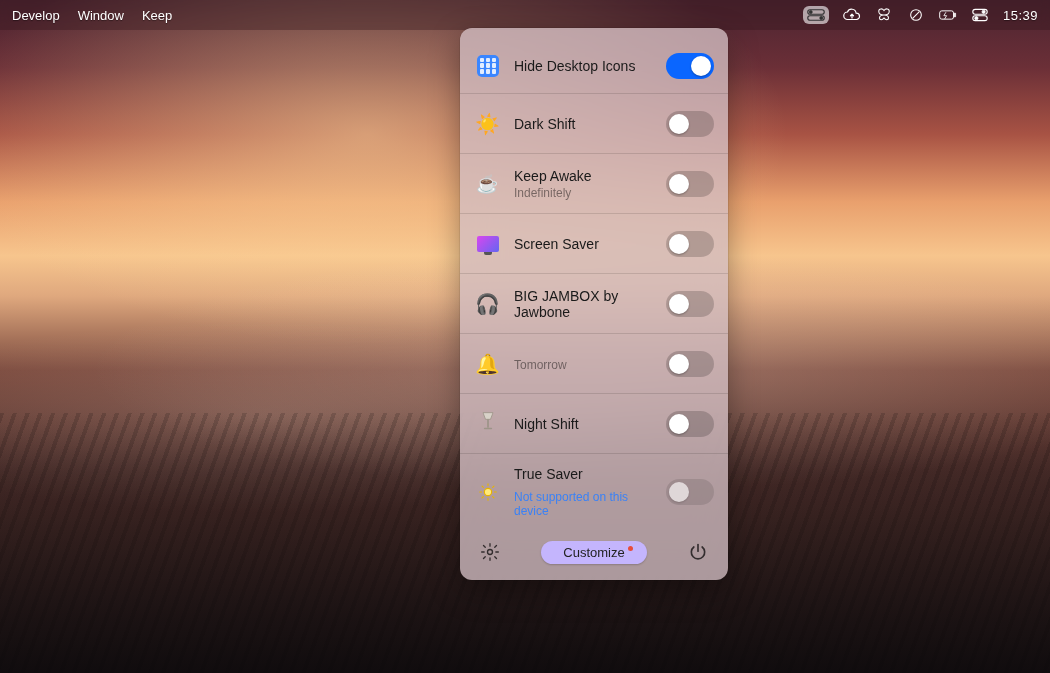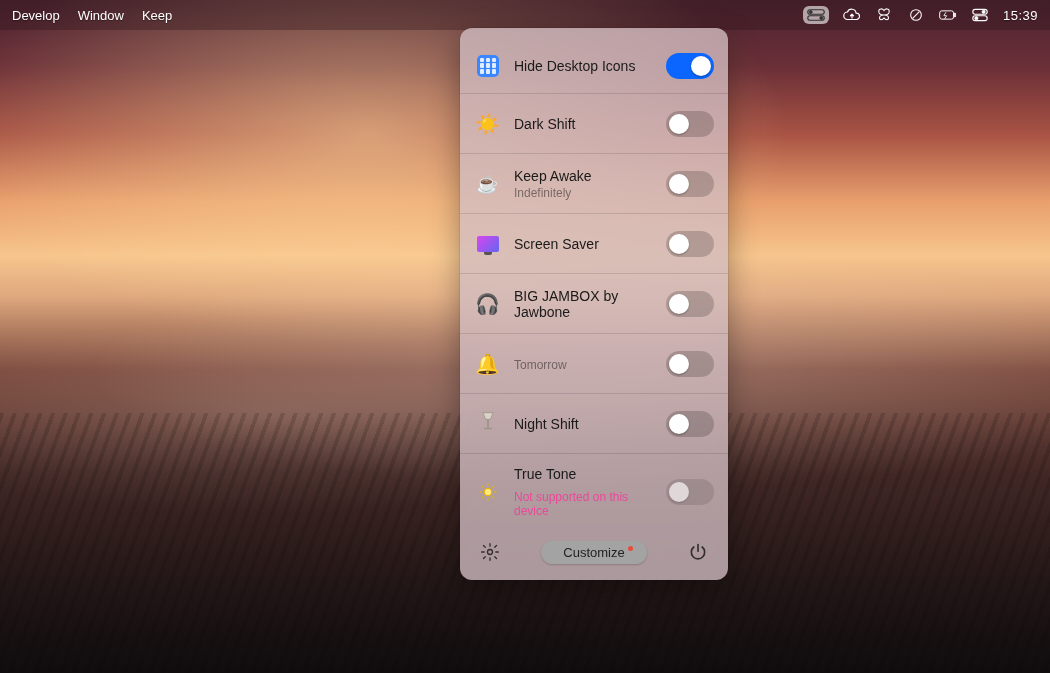--- a/index.html
+++ b/index.html
@@ -87,21 +87,21 @@
   .row .ico {
     width: 28px; height: 28px;
     display:flex; align-items:center; justify-content:center;
     margin-right: 12px;
     flex: 0 0 28px;
     font-size: 20px;
   }
   .row .labels { flex: 1 1 auto; display:flex; flex-direction:column; }
   .row .title { font-size: 14px; color: #1a1a1a; }
   .row .subtitle { font-size: 12px; color: rgba(0,0,0,0.45); margin-top:2px; }
-  .row .subtitle.warn { color: #ec4899; margin-top: 8px; }
+  .row .subtitle.warn { color: #3b82f6; margin-top: 8px; }
 
   
   .switch {
     width: 48px; height: 26px; border-radius: 13px;
     background: rgba(0,0,0,0.18);
     position: relative;
     flex: 0 0 48px;
     cursor: pointer;
   }
   .switch .knob {
@@ -119,21 +119,21 @@
   .panel-footer {
     display:flex; align-items:center; justify-content:space-between;
     padding: 10px 18px 4px 18px;
   }
   .gear, .power {
     width: 24px; height: 24px; display:flex; align-items:center; justify-content:center;
     fill: rgba(0,0,0,0.7); stroke: rgba(0,0,0,0.7);
     cursor:pointer;
   }
   .customize-btn {
-    background: #a3a3a3;
+    background: #c4b5fd;
     border-radius: 14px;
     padding: 4px 22px;
     font-size: 13px;
     color: #222;
     box-shadow: 0 1px 2px rgba(0,0,0,0.2);
     position: relative;
     cursor:pointer;
   }
   .customize-btn .dot {
     position:absolute; top:5px; right:14px;
@@ -310,21 +310,21 @@
       <div class="row">
         <span class="ico">
           <svg viewBox="0 0 24 24" width="22" height="22" stroke="#e8b400" fill="#ffe97a" stroke-width="1.2">
             <circle cx="12" cy="12" r="4"></circle>
             <g stroke-linecap="round">
               <path d="M12 3v2M12 19v2M3 12h2M19 12h2M5.5 5.5l1.4 1.4M17.1 17.1l1.4 1.4M5.5 18.5l1.4-1.4M17.1 6.9l1.4-1.4"></path>
             </g>
           </svg>
         </span>
         <span class="labels">
-          <span class="title">True Tone</span>
+          <span class="title">True Saver</span>
           <span class="subtitle warn">Not supported on this device</span>
         </span>
         <span class="switch disabled">
           <span class="knob"></span>
         </span>
       </div>
     </div>
 
   <div class="panel-footer">
     <span class="gear">

